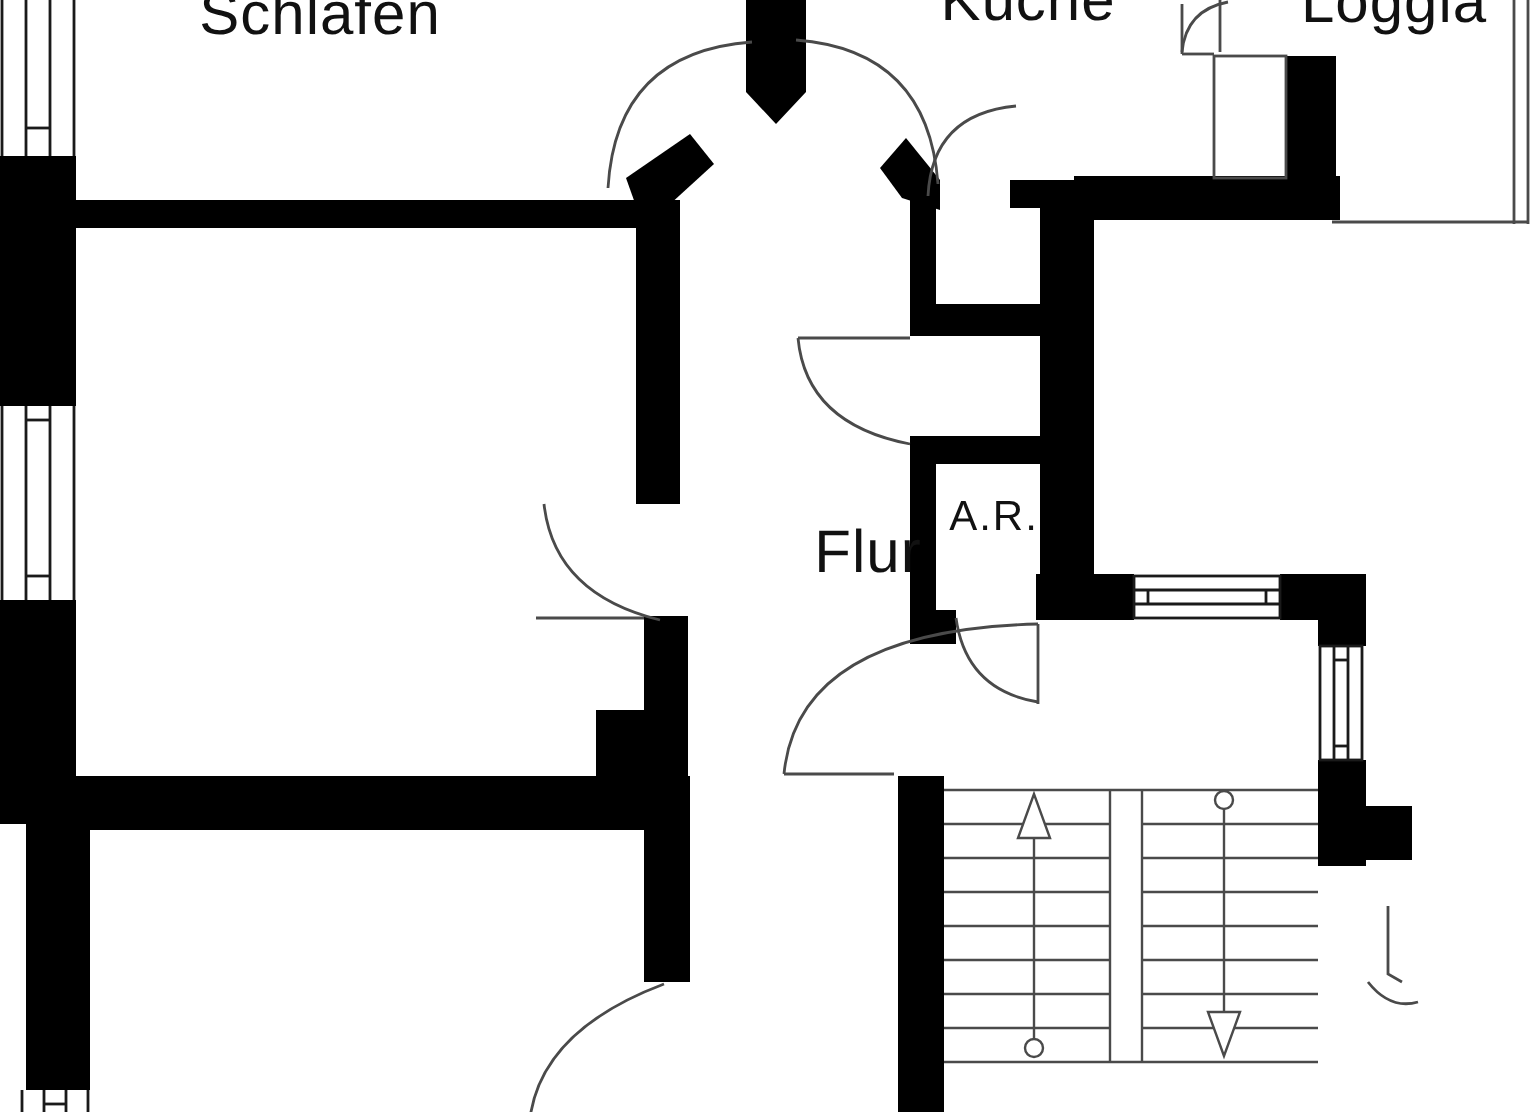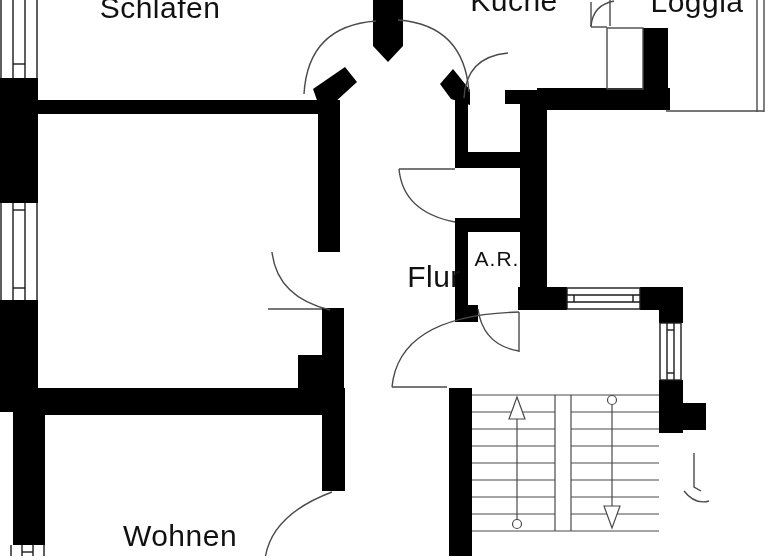--- a/index.html
+++ b/index.html
@@ -200,15 +200,14 @@
       <polyline points="694,453 694,487 701,491"></polyline>
       <path d="M 684 491 Q 695 505 709 501"></path>
     </g>
   </svg>
 
   <div class="room-label" style="left:160px;top:-7px;">Schlafen</div>
   <div class="room-label" style="left:514px;top:-14px;">Küche</div>
   <div class="room-label" style="left:697px;top:-13px;">Loggia</div>
   <div class="room-label" style="left:396px;top:262px;margin-left:38px;">Flur</div>
   <div class="room-label small" style="left:497px;top:248px;">A.R.</div>
-  <div class="room-label" style="left:180px;top:521px;">Wohnen</div>
 
 </div>
 
 </body></html>

